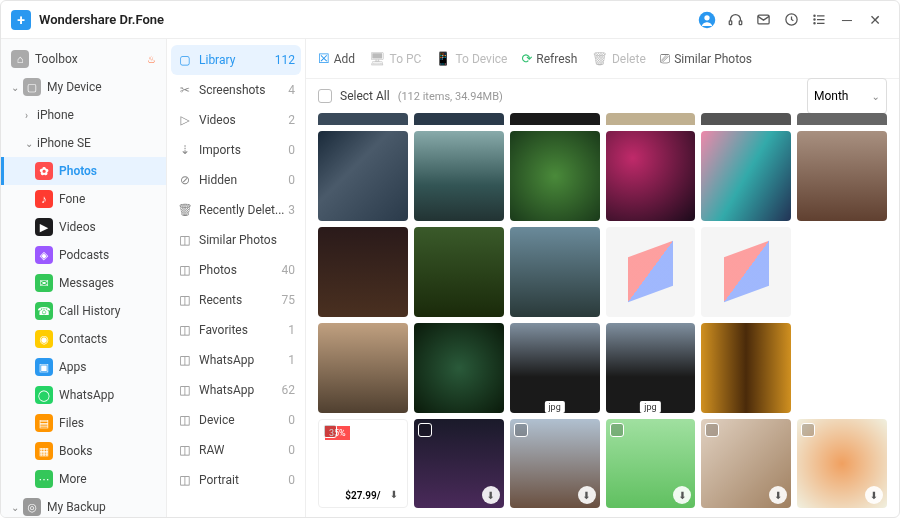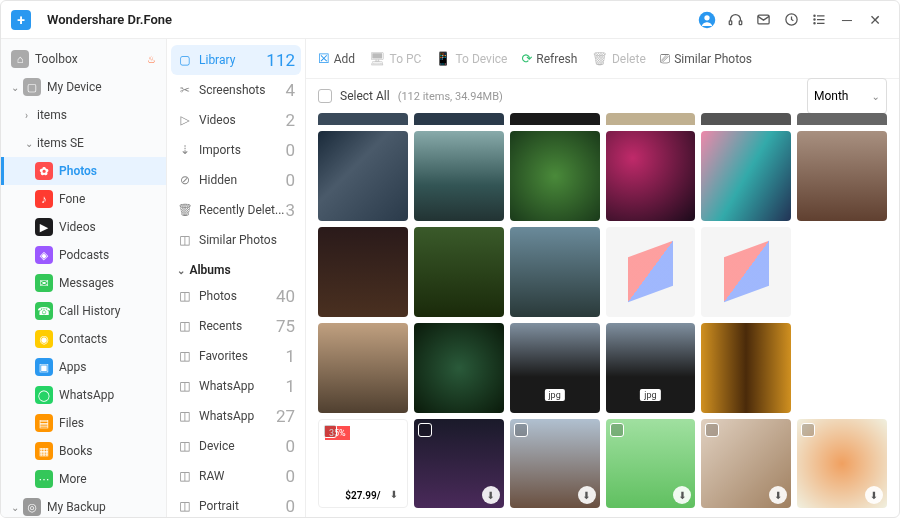--- a/index.html
+++ b/index.html
@@ -1,19 +1,19 @@
 <!DOCTYPE html>
 <html><head>
 <meta charset="utf-8">
 <style>
 *{box-sizing:border-box;margin:0;padding:0;font-family:-apple-system,BlinkMacSystemFont,"Segoe UI",Roboto,sans-serif;}
 body{width:900px;height:518px;overflow:hidden;background:#fff;border:1px solid #e5e5e5;border-radius:6px;}
 .titlebar{height:38px;display:flex;align-items:center;padding:0 10px;border-bottom:1px solid #eee;}
 .logo{width:20px;height:20px;background:#2a98f0;border-radius:4px;display:flex;align-items:center;justify-content:center;color:#fff;font-size:14px;font-weight:bold;}
-.app-title{font-size:13px;font-weight:600;margin-left:16px;color:#222;}
+.app-title{font-size:13px;font-weight:600;margin-left:8px;color:#222;}
 .titlebar-spacer{flex:1;}
 .title-icon{width:28px;height:28px;display:flex;align-items:center;justify-content:center;color:#555;font-size:14px;cursor:pointer;border-radius:4px;}
 .title-icon.account{color:#2a98f0;}
 .main{display:flex;height:calc(100% - 38px);}
 .sidebar{width:165px;background:#fafbfc;height:100%;overflow-y:auto;padding:6px 0;}
 .sidebar::-webkit-scrollbar{width:6px;}
 .sidebar::-webkit-scrollbar-thumb{background:#ddd;border-radius:3px;}
 .side-item{display:flex;align-items:center;height:28px;padding:0 10px;font-size:12px;color:#444;cursor:pointer;position:relative;}
 .side-item.root{padding-left:10px;}
 .side-item.l1{padding-left:24px;}
@@ -22,21 +22,21 @@
 .side-item.active::before{content:"";position:absolute;left:0;top:0;bottom:0;width:3px;background:#2a98f0;}
 .caret{width:10px;font-size:10px;color:#888;margin-right:2px;}
 .side-ico{width:18px;height:18px;border-radius:4px;margin-right:6px;display:flex;align-items:center;justify-content:center;font-size:11px;color:#fff;}
 .badge-r{font-size:10px;color:#aaa;margin-left:auto;}
 .flame{color:#ff6b35;}
 .categories{width:140px;border-left:1px solid #eee;border-right:1px solid #eee;height:100%;overflow-y:auto;padding:6px 0;}
 .categories::-webkit-scrollbar{width:6px;}
 .categories::-webkit-scrollbar-thumb{background:#ddd;border-radius:3px;}
 .cat-item{display:flex;align-items:center;height:30px;padding:0 10px;font-size:12px;color:#444;cursor:pointer;}
 .cat-item.active{background:#e8f3ff;color:#2a98f0;border-radius:6px;margin:0 4px;padding:0 6px;}
-.cat-item .count{margin-left:auto;font-size:17px;color:#aaa;}
+.cat-item .count{margin-left:auto;font-size:12px;color:#aaa;}
 .cat-item.active .count{color:#2a98f0;}
 .cat-ico{width:16px;margin-right:6px;color:#888;display:flex;align-items:center;justify-content:center;}
 .cat-item.active .cat-ico{color:#2a98f0;}
 .section-h{font-size:12px;font-weight:600;padding:8px 10px 4px;color:#222;}
 .caret2{font-size:10px;margin-right:4px;color:#666;}
 .content{flex:1;height:100%;display:flex;flex-direction:column;}
 .toolbar{height:40px;display:flex;align-items:center;padding:0 12px;gap:14px;border-bottom:1px solid #f0f0f0;}
 .tool{display:flex;align-items:center;gap:4px;font-size:12px;color:#555;cursor:pointer;}
 .tool.disabled{color:#bbb;}
 .tool-ico{font-size:13px;}
@@ -52,21 +52,21 @@
 .thumb-row{display:grid;grid-template-columns:repeat(6,1fr);gap:6px;margin-bottom:6px;}
 .thumb{aspect-ratio:1/1;border-radius:4px;position:relative;overflow:hidden;display:flex;align-items:center;justify-content:center;}
 .thumb.peek{aspect-ratio:auto;height:12px;border-radius:4px 4px 0 0;}
 .dl{position:absolute;bottom:4px;right:4px;width:18px;height:18px;background:rgba(255,255,255,.9);border-radius:50%;display:flex;align-items:center;justify-content:center;font-size:10px;color:#555;}
 .chk-thumb{position:absolute;top:4px;left:4px;width:14px;height:14px;border:1px solid #fff;border-radius:3px;background:rgba(0,0,0,.2);}
 .section-label{display:flex;align-items:center;gap:6px;font-size:12px;color:#555;margin:8px 0 6px;}
 .tooltip{position:absolute;top:-2px;right:-6px;background:#fff;border:1px solid #ddd;padding:2px 6px;font-size:10px;border-radius:3px;color:#444;box-shadow:0 1px 3px rgba(0,0,0,.1);}
 .cube{width:50%;height:50%;position:relative;}
 .cube::before,.cube::after{content:"";position:absolute;width:100%;height:100%;}
 .cube::before{background:linear-gradient(135deg,#ff8a8a 50%,#8aa8ff 50%);transform:skewY(-20deg);opacity:.8;}
-.jpg-tag{position:absolute;bottom:12px;left:50%;transform:translateX(-50%);background:#fff;color:#333;font-size:9px;padding:1px 4px;border-radius:2px;}
+.jpg-tag{position:absolute;bottom:0;left:50%;transform:translateX(-50%);background:#fff;color:#333;font-size:9px;padding:1px 4px;border-radius:2px;}
 </style>
 </head>
 <body>
 
 <div class="titlebar">
   <div class="logo">+</div>
   <div class="app-title">Wondershare Dr.Fone</div>
   <div class="titlebar-spacer"></div>
   <div class="title-icon account">
       <svg width="18" height="18" viewBox="0 0 24 24" fill="currentColor">
@@ -115,25 +115,25 @@
       <span>Toolbox</span>
       <span class="badge-r flame">♨</span>
     </div>
     <div class="side-item root">
       <span class="caret">⌄</span>
       <span class="side-ico" style="background:#aaa">▢</span>
       <span>My Device</span>
     </div>
     <div class="side-item l1">
       <span class="caret">›</span>
-      <span>items</span>
+      <span>iPhone</span>
     </div>
     <div class="side-item l1">
       <span class="caret">⌄</span>
-      <span>items SE</span>
+      <span>iPhone SE</span>
     </div>
     <div id="side-items">
         <div class="side-item l2 active">
           <span class="side-ico" style="background:#ff4d4d">✿</span>
           <span>Photos</span>
         </div>
         <div class="side-item l2">
           <span class="side-ico" style="background:#ff3b30">♪</span>
           <span>Fone</span>
         </div>
@@ -217,21 +217,20 @@
           <span class="cat-ico">🗑</span>
           <span>Recently Delet...</span>
           <span class="count">3</span>
         </div>
         <div class="cat-item">
           <span class="cat-ico">◫</span>
           <span>Similar Photos</span>
           <span class="count"></span>
         </div>
       </div>
-    <div class="section-h"><span class="caret2">⌄</span><span>Albums</span></div>
     <div id="album-list">
         <div class="cat-item">
           <span class="cat-ico">◫</span>
           <span>Photos</span>
           <span class="count">40</span>
         </div>
         <div class="cat-item">
           <span class="cat-ico">◫</span>
           <span>Recents</span>
           <span class="count">75</span>
@@ -242,21 +241,21 @@
           <span class="count">1</span>
         </div>
         <div class="cat-item">
           <span class="cat-ico">◫</span>
           <span>WhatsApp</span>
           <span class="count">1</span>
         </div>
         <div class="cat-item">
           <span class="cat-ico">◫</span>
           <span>WhatsApp</span>
-          <span class="count">27</span>
+          <span class="count">62</span>
         </div>
         <div class="cat-item">
           <span class="cat-ico">◫</span>
           <span>Device</span>
           <span class="count">0</span>
         </div>
         <div class="cat-item">
           <span class="cat-ico">◫</span>
           <span>RAW</span>
           <span class="count">0</span>

